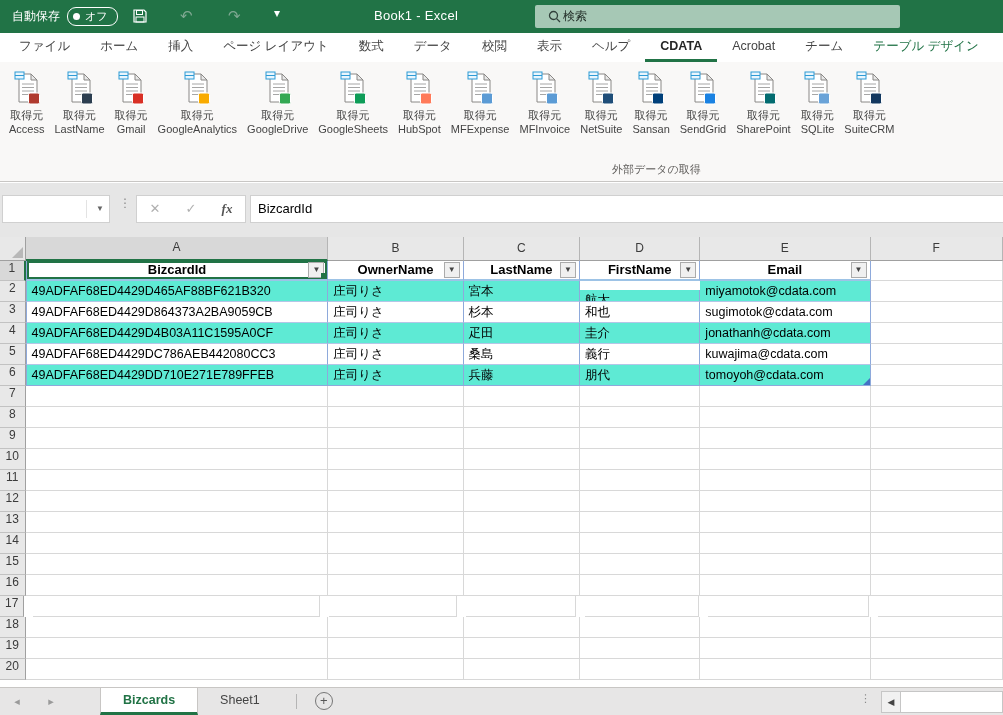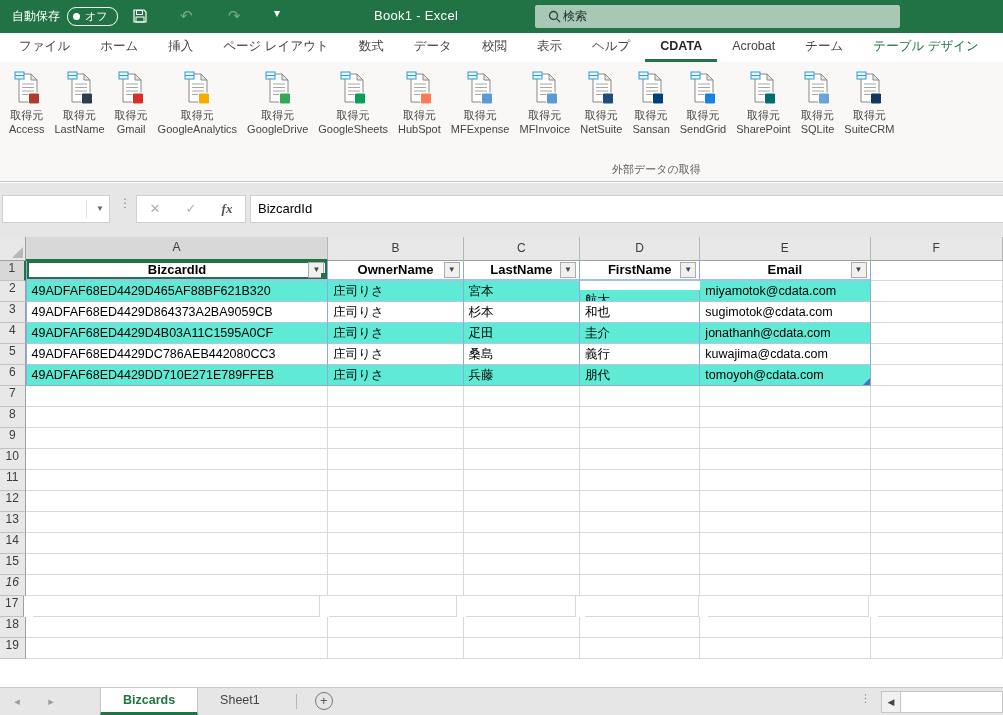--- a/index.html
+++ b/index.html
@@ -515,21 +515,21 @@
       </div>
       <div class="grow" style="height: 21px;">
         <div class="growh">15</div>
         <div class="gcell" style="width: 320px;"></div>
         <div class="gcell" style="width: 143px;"></div>
         <div class="gcell" style="width: 123px;"></div>
         <div class="gcell" style="width: 127px;"></div>
         <div class="gcell" style="width: 180px;"></div>
         <div class="gcell" style="width: 140px;"></div>
       </div>
-      <div class="grow" style="height: 21px; font-style: italic;">
+      <div class="grow" style="height: 21px;">
         <div class="growh">16</div>
         <div class="gcell" style="width: 320px;"></div>
         <div class="gcell" style="width: 143px;"></div>
         <div class="gcell" style="width: 123px;"></div>
         <div class="gcell" style="width: 127px;"></div>
         <div class="gcell" style="width: 180px;"></div>
         <div class="gcell" style="width: 140px;"></div>
       </div>
       <div class="grow" style="height: 21px; gap: 9px;">
         <div class="growh">17</div>
@@ -544,20 +544,29 @@
         <div class="growh">18</div>
         <div class="gcell" style="width: 320px;"></div>
         <div class="gcell" style="width: 143px;"></div>
         <div class="gcell" style="width: 123px;"></div>
         <div class="gcell" style="width: 127px;"></div>
         <div class="gcell" style="width: 180px;"></div>
         <div class="gcell" style="width: 140px;"></div>
       </div>
       <div class="grow" style="height: 21px;">
         <div class="growh">19</div>
+        <div class="gcell" style="width: 320px;"></div>
+        <div class="gcell" style="width: 143px;"></div>
+        <div class="gcell" style="width: 123px;"></div>
+        <div class="gcell" style="width: 127px;"></div>
+        <div class="gcell" style="width: 180px;"></div>
+        <div class="gcell" style="width: 140px;"></div>
+      </div>
+      <div class="grow" style="height: 21px;">
+        <div class="growh">20</div>
         <div class="gcell" style="width: 320px;"></div>
         <div class="gcell" style="width: 143px;"></div>
         <div class="gcell" style="width: 123px;"></div>
         <div class="gcell" style="width: 127px;"></div>
         <div class="gcell" style="width: 180px;"></div>
         <div class="gcell" style="width: 140px;"></div>
       </div>
     </div>
 
   <div class="sheetbar">

